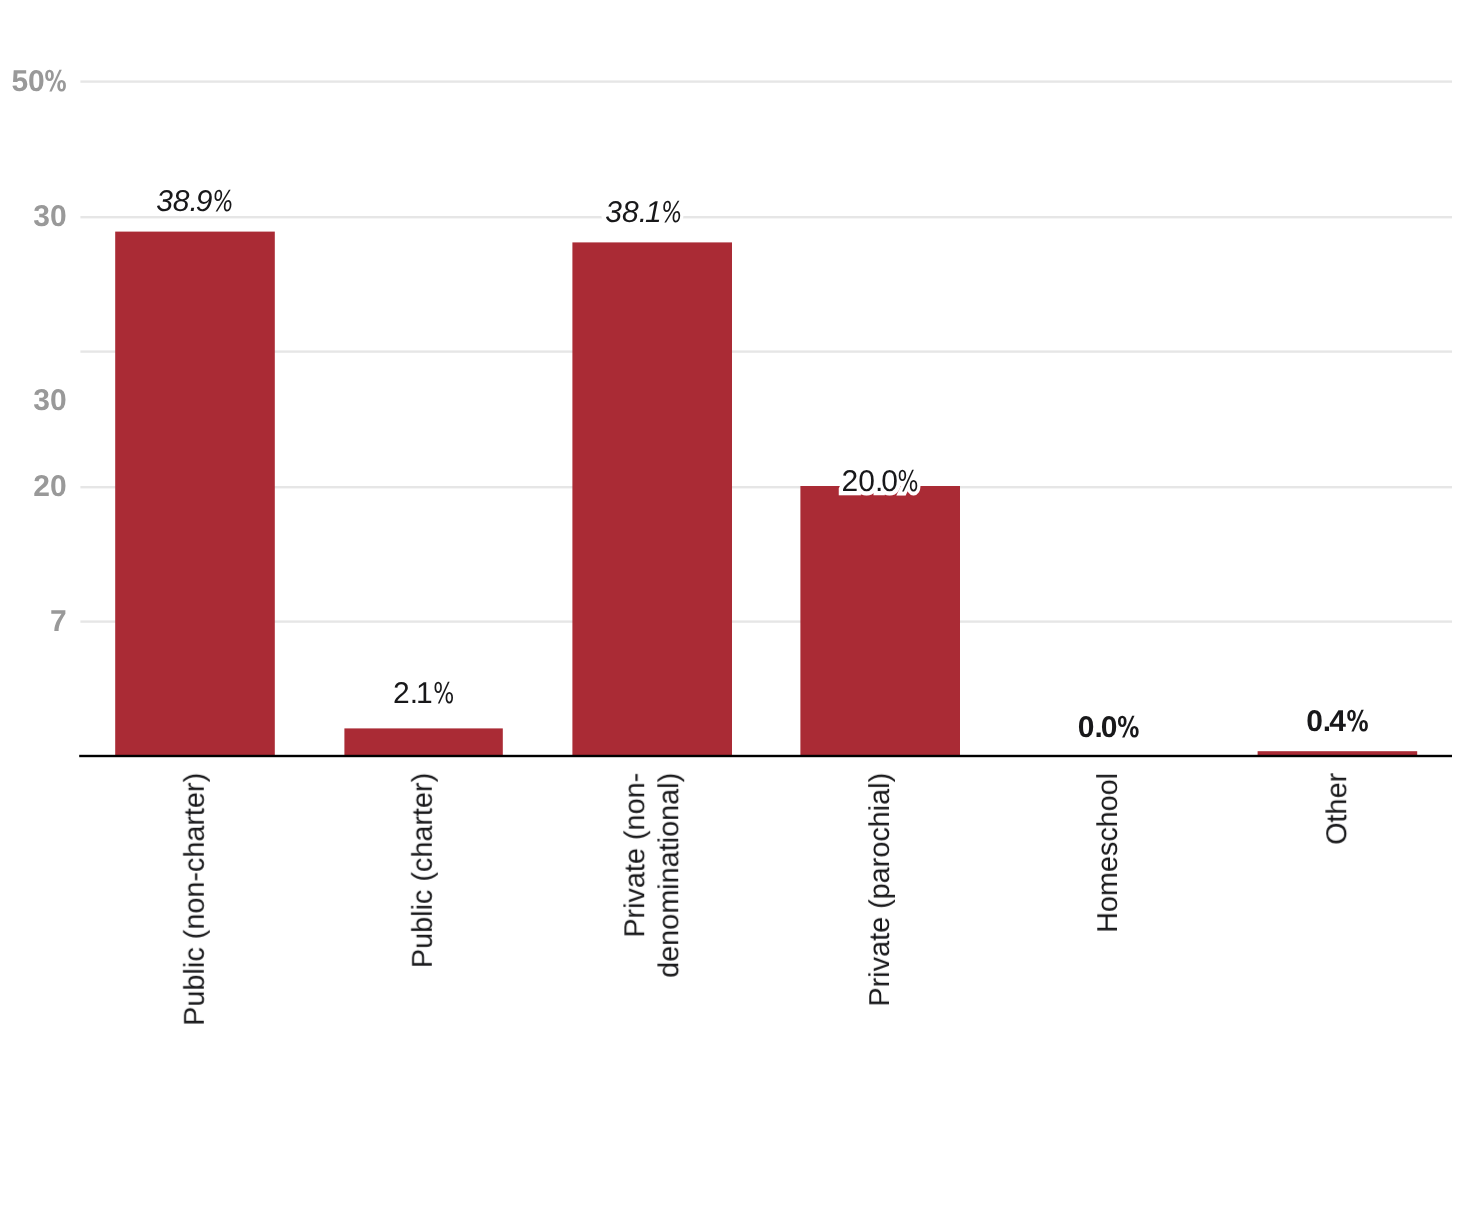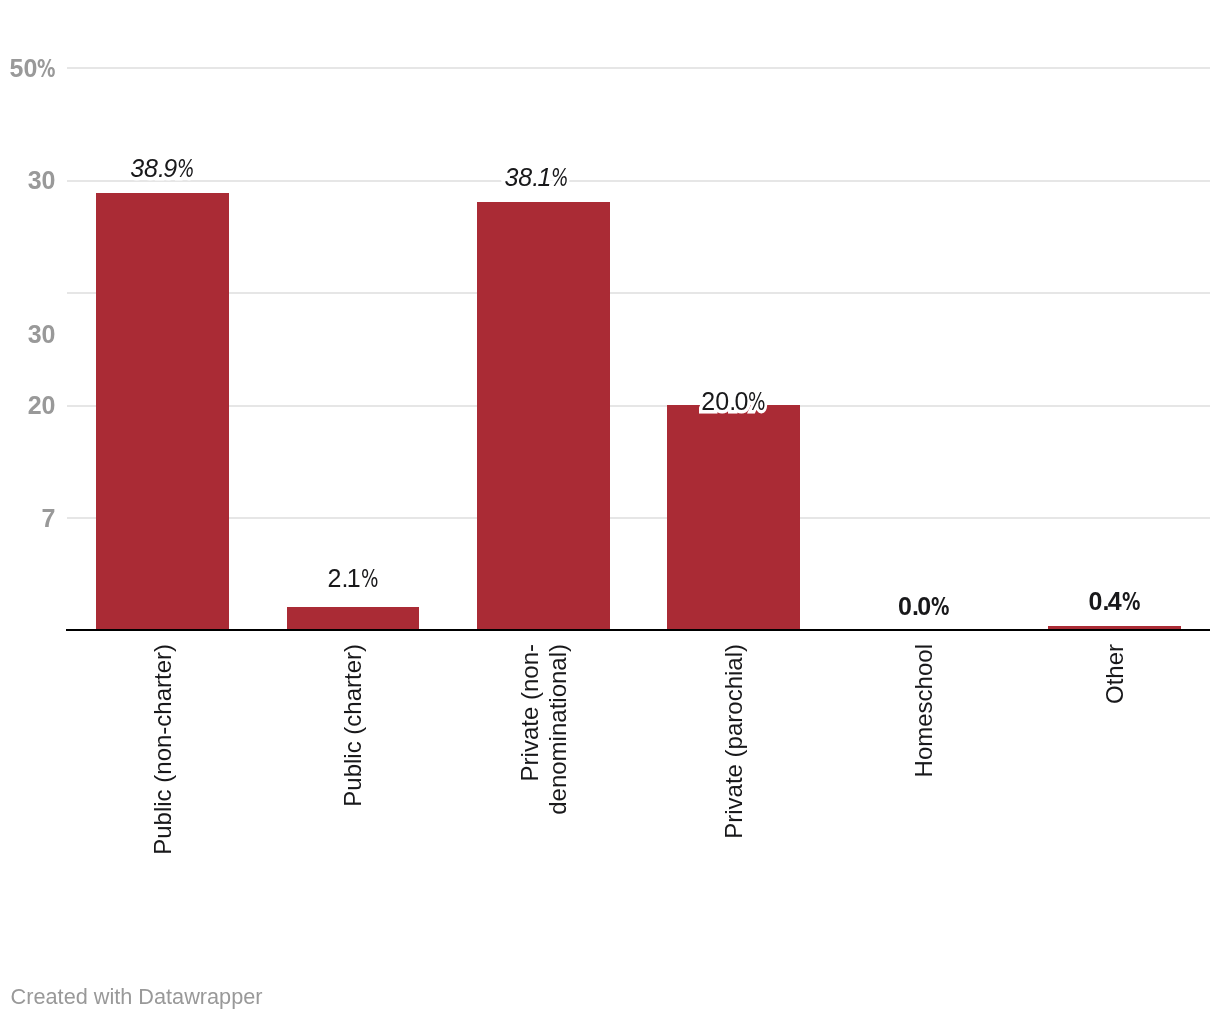--- a/index.html
+++ b/index.html
@@ -71,14 +71,13 @@
 
     <div class="catlabel" style="left: 148.65px;">Public (non-charter)</div>
     <div class="catlabel" style="left: 339.05px;">Public (charter)</div>
     <div class="catlabel" style="left: 515.6px;">Private (non-<br>denominational)</div>
     <div class="catlabel" style="left: 719.85px;">Private (parochial)</div>
     <div class="catlabel" style="left: 910.25px;">Homeschool</div>
     <div class="catlabel" style="left: 1100.65px;">Other</div>
 
   </div>
 
-  <div class="footer">Created with Datawrapper</div>
 </div>
 
 </body></html>

